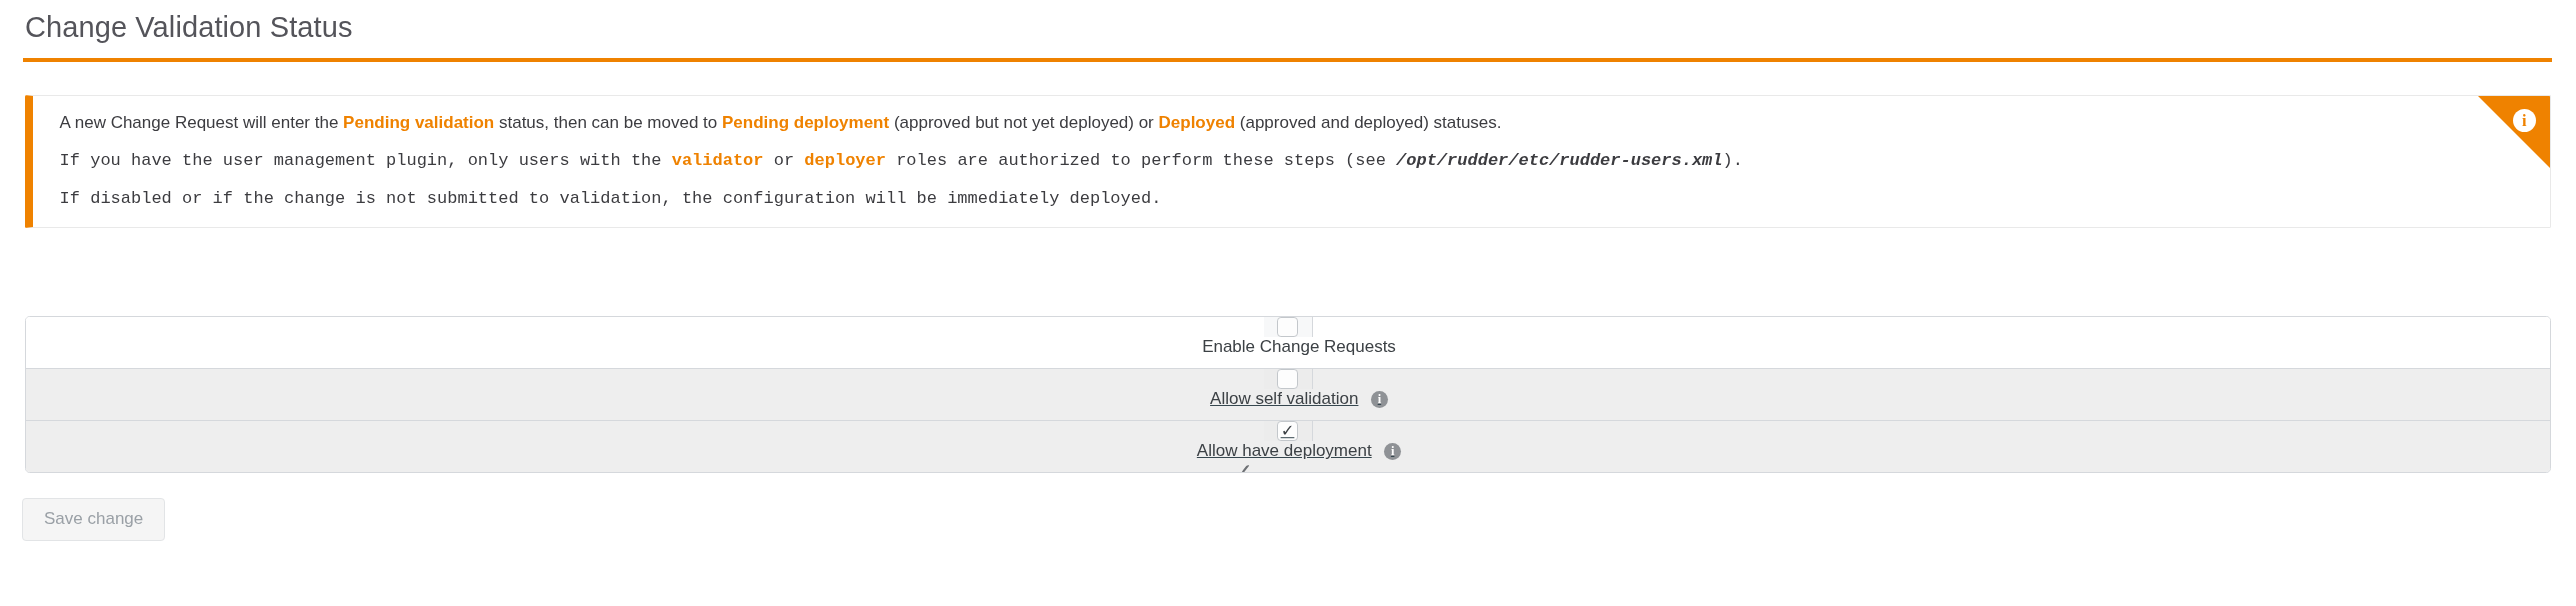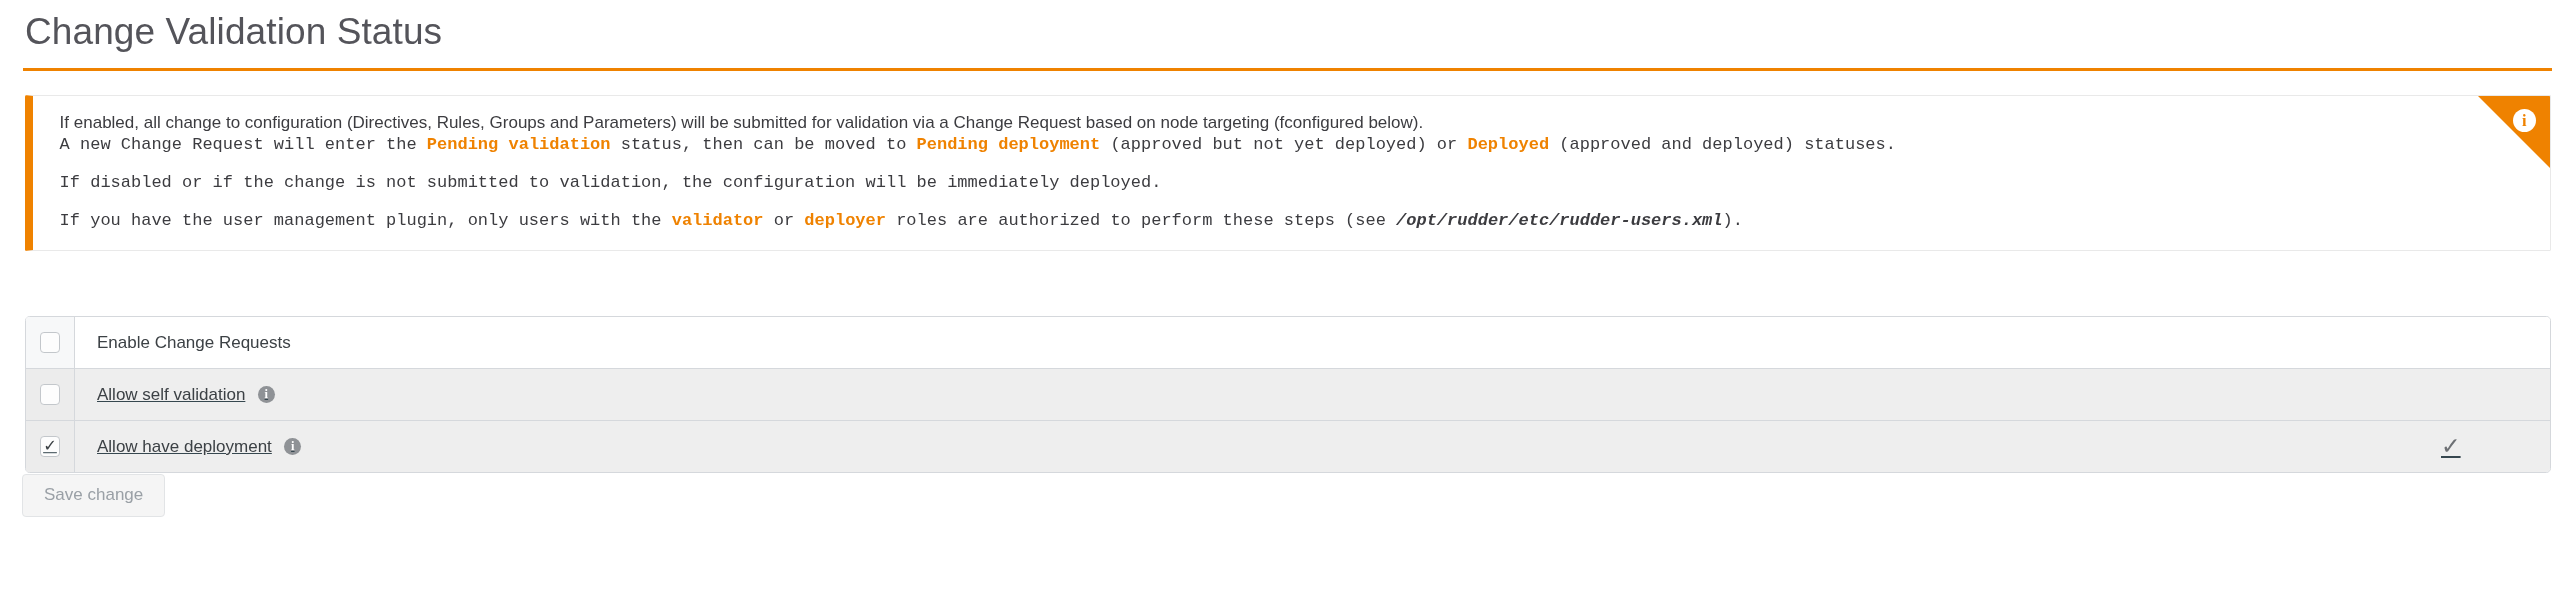--- a/index.html
+++ b/index.html
@@ -24,21 +24,21 @@
   }
 
   
   .page-header {
     position: absolute;
     left: 23.4px;
     top: 11px;
     width: 2529px;
   }
   .page-title {
-    font-size: 37px;
+    font-size: 29px;
     font-weight: 400;
     color: #54545a;
     line-height: 1.15;
     margin: 0;
     padding: 0 0 14px 1.6px;
     letter-spacing: 0.1px;
     white-space: nowrap;
   }
   .title-rule {
     height: 3.9px;
@@ -115,20 +115,21 @@
     border-radius: 4.7px;
     overflow: hidden;
     background: #ffffff;
   }
   .opt-row {
     display: flex;
     align-items: center;
     height: 51px;
     border-bottom: 0.8px solid #d5d8dc;
     background: #ffffff;
+    flex-direction: column;
   }
   .opt-row:last-child { border-bottom: none; }
   .opt-row.shaded { background: #eeeeee; text-decoration: underline; }
 
   .opt-check-cell {
     width: 49px;
     min-width: 49px;
     height: 100%;
     display: flex;
     align-items: center;
@@ -204,21 +205,21 @@
     font-size: 23.4px;
     color: #6d7074;
     line-height: 1;
   }
   .status-check.hidden { visibility: hidden; }
 
   
   .save-btn {
     position: absolute;
     left: 22px;
-    top: 474px;
+    top: 498px;
     padding: 10.2px 21px;
     font-family: "Liberation Sans", sans-serif;
     font-size: 17px;
     color: #9aa0a6;
     background: #f5f5f5;
     border: 0.8px solid #e2e4e6;
     border-radius: 3.9px;
     cursor: default;
     line-height: 1.2;
   }
@@ -231,32 +232,29 @@
   <div class="page-header">
     <h1 class="page-title">Change Validation Status</h1>
     <div class="title-rule"></div>
   </div>
 
   <div class="callout">
     <div class="corner-ribbon"></div>
     <div class="corner-info-icon">i</div>
 
     <p>
-      <span>If enabled, all change to configuration (Directives, Rules, Groups and Parameters) will be submitted for validation via a Change Request based on node targeting (fconfigured below).</span>
-    </p>
-    <p>
       <span>A new Change Request will enter the </span><span class="hl">Pending validation</span><span> status, then can be moved to </span><span class="hl">Pending deployment</span><span> (approved but not yet deployed) or </span><span class="hl">Deployed</span><span> (approved and deployed) statuses.</span>
     </p>
 
     <p class="para-gap">
+      <span>If you have the user management plugin, only users with the </span><span class="hl">validator</span><span> or </span><span class="hl">deployer</span><span> roles are authorized to perform these steps (see </span><span class="pathref">/opt/rudder/etc/rudder-users.xml</span><span>).</span>
+    </p>
+
+    <p class="para-gap">
       <span>If disabled or if the change is not submitted to validation, the configuration will be immediately deployed.</span>
-    </p>
-
-    <p class="para-gap">
-      <span>If you have the user management plugin, only users with the </span><span class="hl">validator</span><span> or </span><span class="hl">deployer</span><span> roles are authorized to perform these steps (see </span><span class="pathref">/opt/rudder/etc/rudder-users.xml</span><span>).</span>
     </p>
   </div>
 
   <div class="options-table">
 
     <div class="opt-row">
       <div class="opt-check-cell">
         <div class="cbox">
           
         </div>

